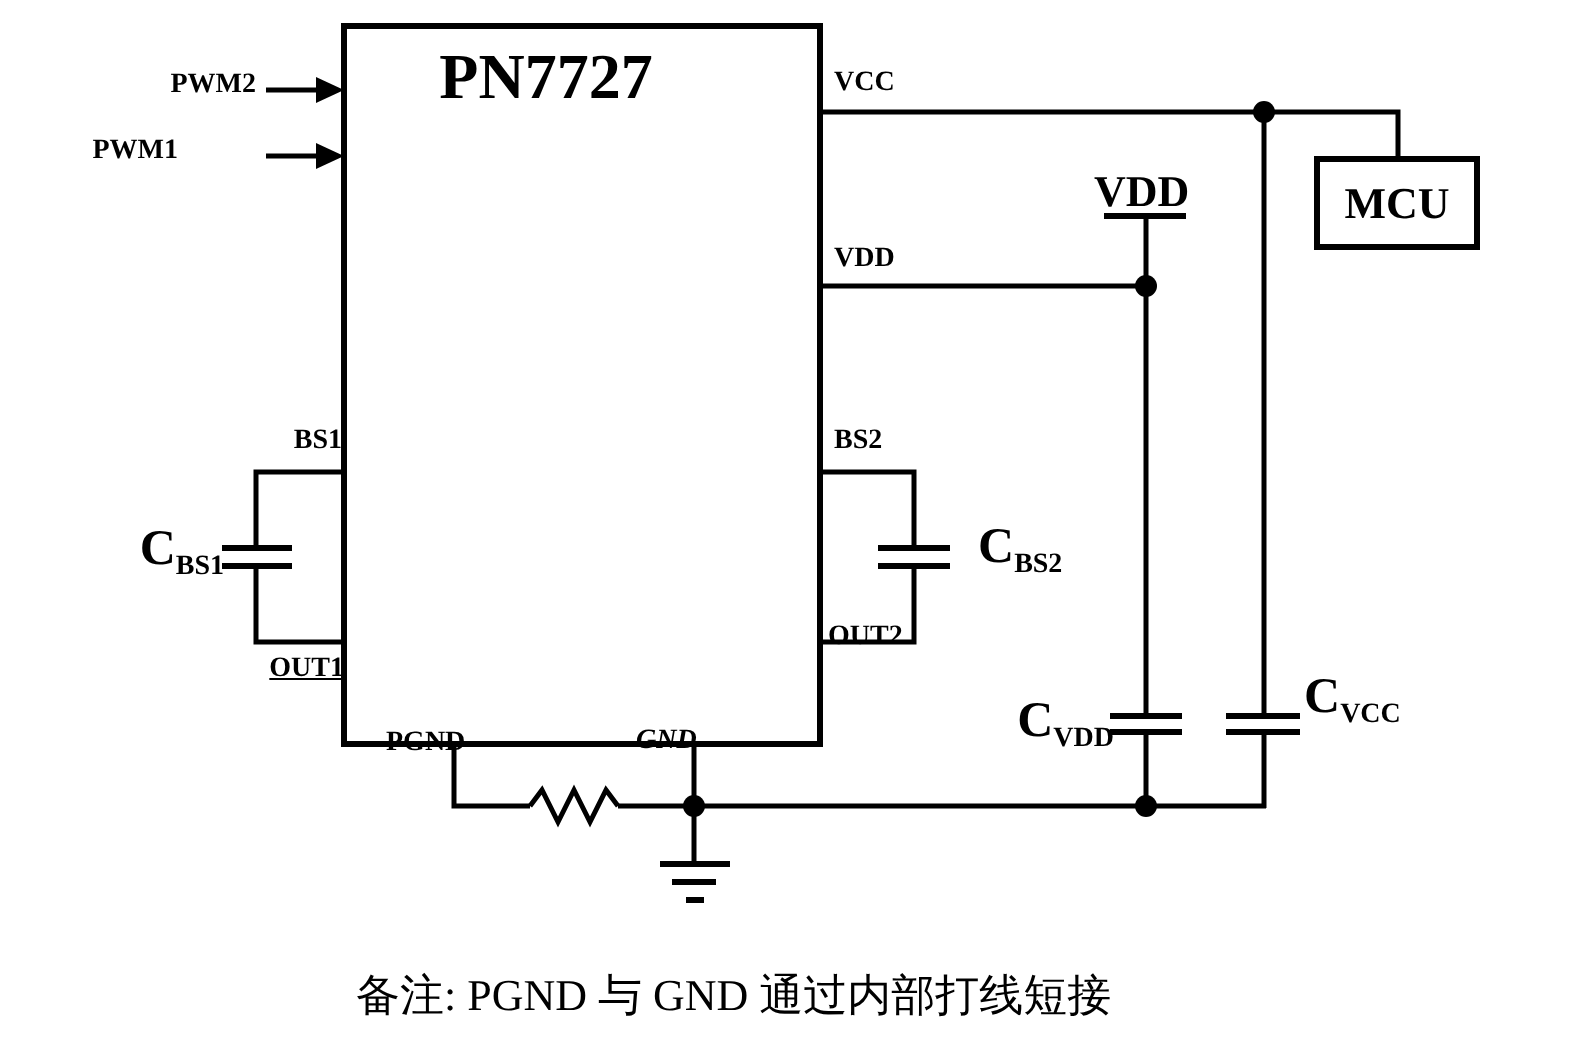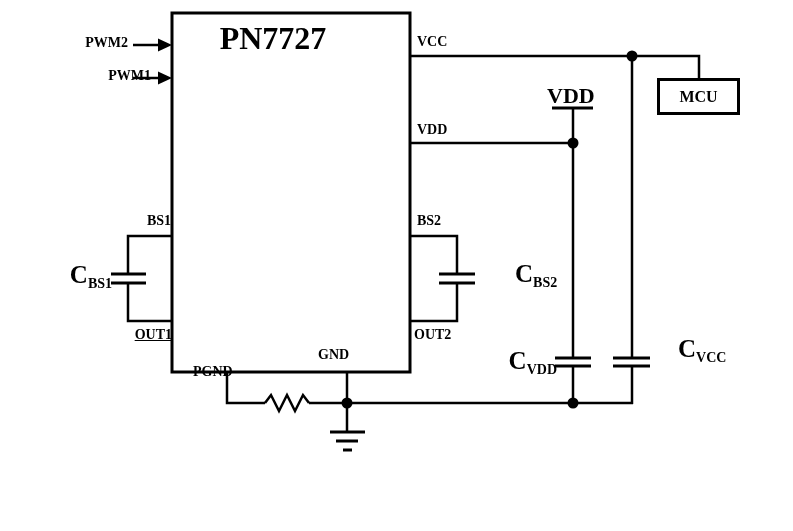--- a/index.html
+++ b/index.html
@@ -8,28 +8,28 @@
     background:#ffffff; overflow:hidden;
     font-family:"Liberation Serif", serif; color:#000;
   }
   #wires { position:absolute; left:0; top:0; }
   .label {
     position:absolute; font-weight:bold; color:#000;
     white-space:nowrap; user-select:none;
   }
   .pin   { font-size:14px; line-height:22px; }
   .title { font-size:32px; line-height:32px; text-align:center; }
-  .cap   { font-size:25px; line-height:25px;margin-left:26px; }
+  .cap   { font-size:25px; line-height:25px; }
   .cap sub { font-size:14px; vertical-align:-5px; letter-spacing:0; }
   .railtxt { font-size:22px; line-height:22px; }
   .mcu-box {
-    position:absolute; left:657px; top:78px; width:83px; height:37px;
+    position:absolute; left:657px; top:78px; width:83px; height:47px;
     border:3px solid #000; box-sizing:border-box;
     display:flex; align-items:center; justify-content:center;
-    font-weight:bold; font-size:16px;
+    font-weight:bold; font-size:22px;
   }
   .note {
     position:absolute; left:178px; top:484px;
     font-size:22px; line-height:28px; font-weight:normal;
     white-space:nowrap;
   }
 </style>
 </head>
 <body>
 
@@ -89,40 +89,41 @@
       <circle cx="632" cy="56" r="5.5"></circle>
       <circle cx="573" cy="143" r="5.5"></circle>
       <circle cx="347" cy="403" r="5.5"></circle>
       <circle cx="573" cy="403" r="5.5"></circle>
     </g>
   </svg>
 
   <div class="label title" style="left:172px; top:22px; width:202px;">PN7727</div>
 
   <div class="label pin" style="right:665px; top:32px;">PWM2</div>
-  <div class="label pin" style="right:642px; top:65px;">PWM1</div>
+  <div class="label pin" style="right:704px; top:65px;">PWM1</div>
   <div class="label pin" style="right:622px; top:210px;">BS1</div>
   <div class="label pin" style="right:621px; top:324px;text-decoration:underline;">OUT1</div>
 
   <div class="label pin" style="left:193px; top:361px;">PGND</div>
-  <div class="label pin" style="left:318px; top:344px;">GND</div>
+  <div class="label pin" style="left:318px; top:360px;font-style:italic;">GND</div>
 
   <div class="label pin" style="left:417px; top:31px;">VCC</div>
   <div class="label pin" style="left:417px; top:119px;">VDD</div>
   <div class="label pin" style="left:417px; top:210px;">BS2</div>
-  <div class="label pin" style="left:414px; top:324px;">OUT2</div>
+  <div class="label pin" style="left:414px; top:308px;">OUT2</div>
 
   <div class="label railtxt" style="left:547px; top:85px;">VDD</div>
 
   <div class="label cap" style="right:681px; top:262px;"><span>C</span><sub>BS1</sub></div>
 
   <div class="label cap" style="left:489px; top:261px;"><span>C</span><sub>BS2</sub></div>
 
   <div class="label cap" style="right:236px; top:348px;"><span>C</span><sub>VDD</sub></div>
 
   <div class="label cap" style="left:652px; top:336px;"><span>C</span><sub>VCC</sub></div>
 
   <div class="mcu-box">
     <span>MCU</span>
   </div>
 
+  <div class="note">备注: PGND 与 GND 通过内部打线短接</div>
 
 </div>
 
 </body></html>

